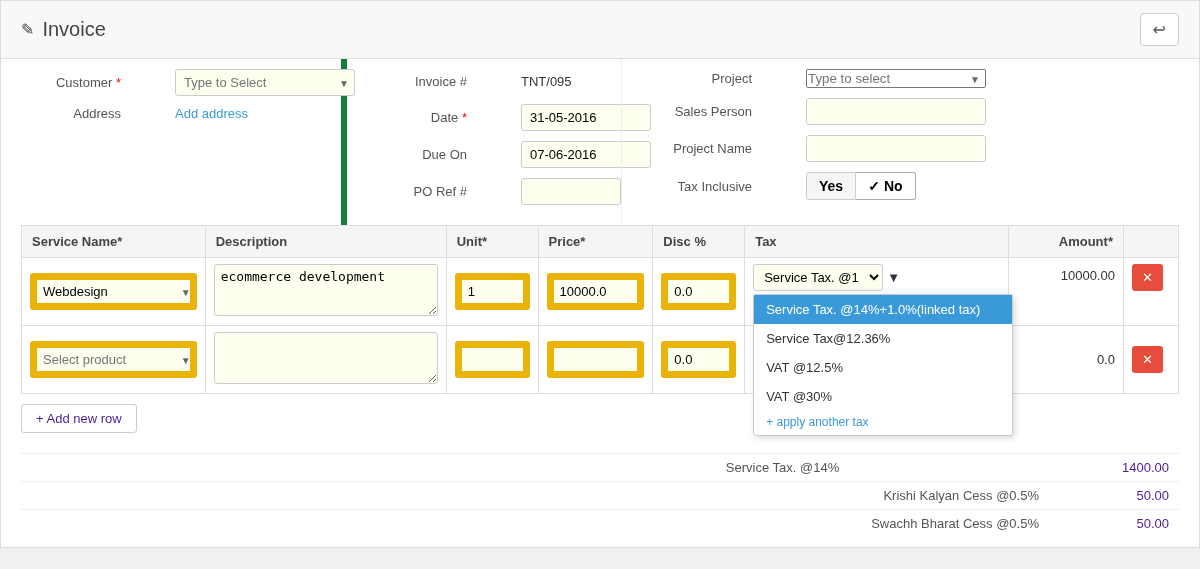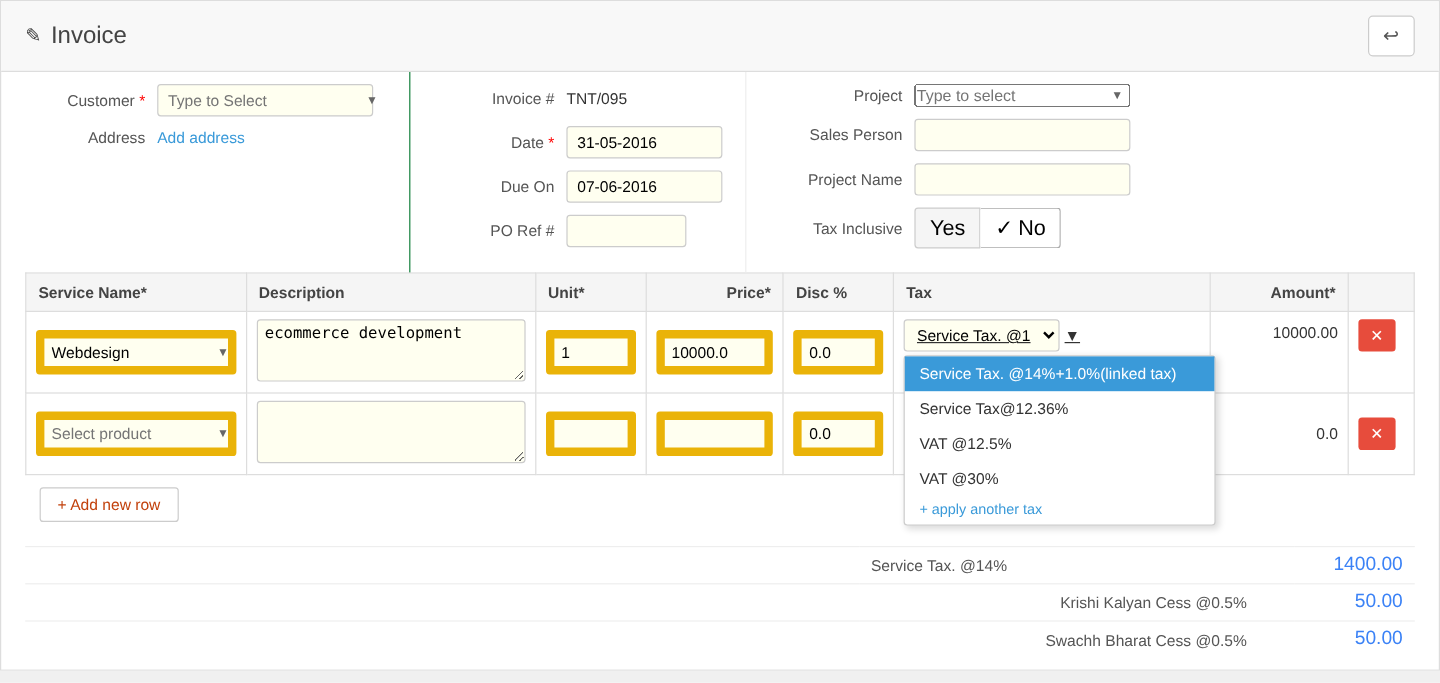--- a/index.html
+++ b/index.html
@@ -4,56 +4,56 @@
   <style>
     * { box-sizing: border-box; margin: 0; padding: 0; }
     body { font-family: Arial, sans-serif; font-size: 13px; background: #f0f0f0; color: #333; }
     .page { background: #fff; max-width: 1200px; margin: 0 auto; padding: 0; border: 1px solid #ddd; }
     .header { background: #f8f8f8; border-bottom: 1px solid #ddd; padding: 12px 20px; display: flex; align-items: center; justify-content: space-between; }
     .header-title { display: flex; align-items: center; gap: 8px; font-size: 20px; font-weight: normal; color: #444; }
     .header-back-btn { background: #fff; border: 1px solid #ccc; border-radius: 4px; padding: 6px 12px; cursor: pointer; font-size: 16px; color: #555; }
     .add-address { color: #3a9ad9; cursor: pointer; font-size: 13px; text-decoration: none; }
     .fields-grid { display: grid; grid-template-columns: 340px 280px 1fr; gap: 0; width: 100%; }
     .left-col { padding: 10px 20px; }
-    .mid-col { padding: 10px 20px; border-left: 1px solid #15803d; }
+    .mid-col { padding: 10px 20px; border-left: 6px solid #15803d; }
     .right-col { padding: 10px 20px; border-left: 1px solid #eee; }
-    .field-row { display: flex; align-items: center; margin-bottom: 10px; }
+    .field-row { display: flex; align-items: center; margin-bottom: 10px; gap: 44px; }
     .field-label { min-width: 110px; text-align: right; padding-right: 10px; color: #555; font-size: 13px; }
     .field-label .req { color: red; }
     .field-input { flex: 1; }
     .field-input input { width: 100%; padding: 5px 8px; border: 1px solid #ccc; border-radius: 3px; background: #fffff0; font-size: 13px; }
     .dropdown-wrap { position: relative; display: inline-block; }
     .dropdown-wrap::after { content: '▼'; position: absolute; right: 6px; top: 50%; transform: translateY(-50%); font-size: 10px; pointer-events: none; color: #666; }
     .toggle-group { display: flex; }
-    .toggle-btn { padding: 5px 12px; border: 1px solid #ccc; cursor: pointer; font-size: 18px; background: #f5f5f5; }
+    .toggle-btn { padding: 5px 12px; border: 1px solid #ccc; cursor: pointer; font-size: 14px; background: #f5f5f5; font-weight: bold; }
     .toggle-btn.active { background: #fff; border-color: #aaa; }
     .toggle-btn:first-child { border-radius: 3px 0 0 3px; }
     .toggle-btn:last-child { border-radius: 0 3px 3px 0; border-left: none; }
     
     .table-section { padding: 0 20px 10px; }
     .invoice-table { width: 100%; border-collapse: collapse; margin-bottom: 10px; }
     .invoice-table th { background: #f5f5f5; border: 1px solid #ddd; padding: 8px 10px; text-align: left; font-size: 13px; font-weight: 600; color: #444; }
     .invoice-table td { border: 1px solid #ddd; padding: 6px 8px; vertical-align: middle; }
     .invoice-table input { border: 7px solid #eab308; border-radius: 3px; padding: 4px 6px; background: #fffff0; font-size: 13px; width: 100%; }
     .invoice-table textarea { border: 1px solid #ccc; border-radius: 3px; padding: 4px 6px; background: #fffff0; font-size: 13px; width: 100%; resize: vertical; height: 52px; }
     .del-btn { background: #e74c3c; color: white; border: none; border-radius: 3px; padding: 6px 10px; cursor: pointer; font-size: 13px; }
-    .add-row-btn { background: #fff; border: 1px solid #ccc; border-radius: 3px; padding: 6px 14px; cursor: pointer; font-size: 13px; color: #c2410c; margin-left: 12px; }
+    .add-row-btn { background: #fff; border: 1px solid #ccc; border-radius: 3px; padding: 6px 14px; cursor: pointer; font-size: 13px; color: #4c1d95; margin-left: 0; }
     
-    .tax-dropdown-container { position: relative; text-decoration: underline; }
+    .tax-dropdown-container { position: relative; }
     .tax-select-row { display: flex; align-items: center; gap: 4px; }
     .tax-select { padding: 4px 6px; border: 1px solid #ccc; border-radius: 3px; background: #fffff0; font-size: 13px; min-width: 130px; }
     .tax-dropdown-menu { position: absolute; top: 30px; left: 0; background: #fff; border: 1px solid #ccc; border-radius: 3px; z-index: 100; min-width: 260px; box-shadow: 2px 2px 6px rgba(0,0,0,0.15); }
     .tax-dropdown-menu .tax-item { padding: 7px 12px; cursor: pointer; font-size: 13px; }
     .tax-dropdown-menu .tax-item.selected { background: #3a9ad9; color: white; }
     .apply-another { color: #3a9ad9; font-size: 12px; display: block; padding: 4px 12px 6px; cursor: pointer; }
     
     .summary-section { padding: 10px 20px; }
     .summary-table { width: 100%; border-collapse: collapse; }
     .summary-table td { padding: 6px 10px; font-size: 13px; color: #555; }
-    .summary-table td:last-child { text-align: right; color: #3b82f6; font-size: 16px; }
+    .summary-table td:last-child { text-align: right; color: #4c1d95; font-size: 13px; }
     .summary-row { border-top: 1px solid #eee; }
     .edit-icon { font-size: 16px; }
   </style>
 </head>
 <body>
 
 <div class="page">
 
   <div class="header">
     <div class="header-title">
@@ -139,21 +139,21 @@
     </div>
   </div>
 
   <div class="table-section">
     <table class="invoice-table">
       <thead>
         <tr>
           <th style="width:160px;">Service Name*</th>
           <th style="width:210px;">Description</th>
           <th style="width:80px;">Unit*</th>
-          <th style="width:100px;text-align:right;">Price*</th>
+          <th style="width:100px;">Price*</th>
           <th style="width:80px;">Disc %</th>
           <th style="width:230px;">Tax</th>
           <th style="width:100px; text-align:right;">Amount*</th>
           <th style="width:40px;"></th>
         </tr>
       </thead>
       <tbody>
 
         <tr>
           <td>

